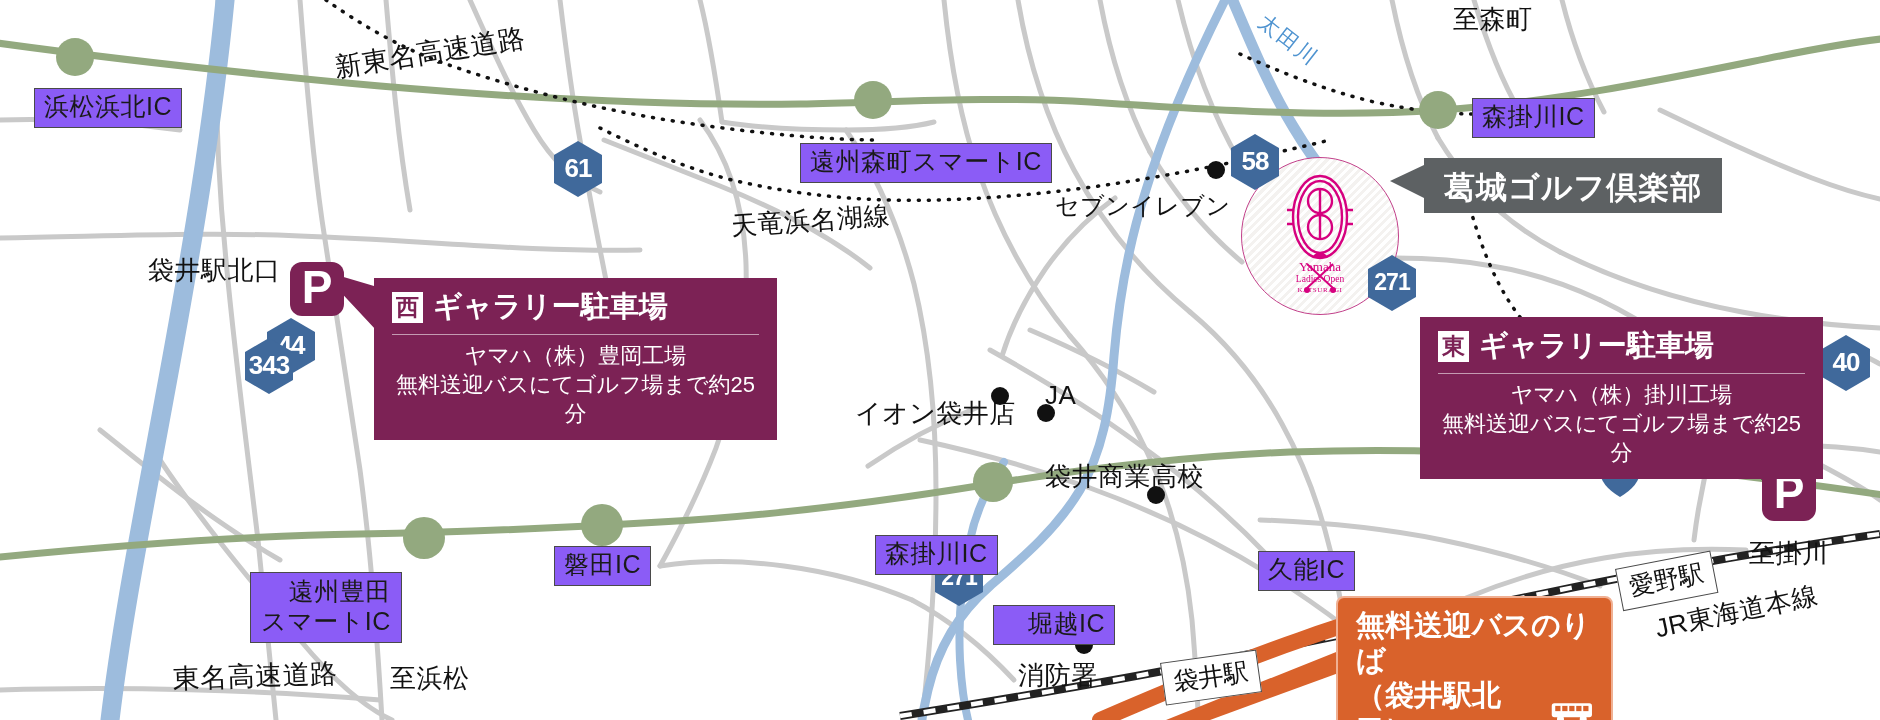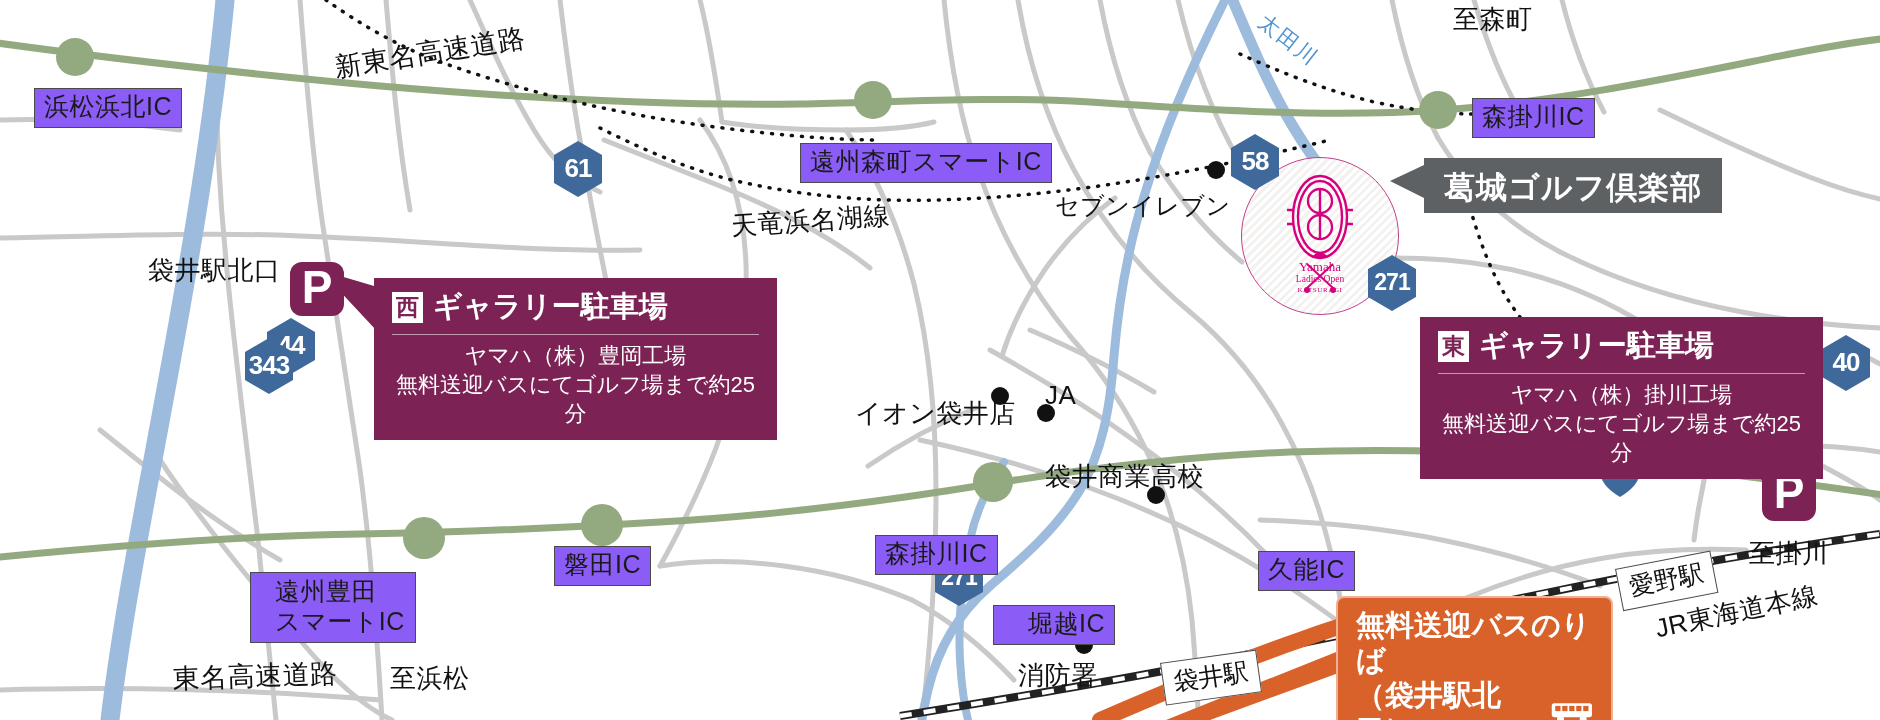--- a/index.html
+++ b/index.html
@@ -3,21 +3,21 @@
 <meta charset="utf-8">
 <style>
   html,body{margin:0;padding:0;background:#fff;}
   body{font-family:"Liberation Sans","DejaVu Sans",sans-serif;}
   #map{position:relative;width:1880px;height:720px;overflow:hidden;background:#ffffff;}
   #map svg.layer{position:absolute;left:0;top:0;width:1880px;height:720px;}
   .lbl{position:absolute;white-space:nowrap;}
   
   .icbox{background:#8b5cf6;border:1px solid #4a4a4a;color:#1a1a1a;font-size:25px;line-height:1.18;
          padding:3px 9px 5px 9px;letter-spacing:.5px;}
-  .icbox.two{text-align:left;padding:4px 10px 6px 24px;}
+  .icbox.two{text-align:right;padding:4px 10px 6px 10px;}
   
   .plain{color:#111;font-size:25px;letter-spacing:.5px;}
   .riverlabel{color:#4e93d0;font-size:21px;letter-spacing:2px;}
   .riverwhite{color:#ffffff;font-size:21px;letter-spacing:2px;}
   
   .poidot{position:absolute;width:18px;height:18px;border-radius:50%;background:#111;}
   
   .icnode{position:absolute;border-radius:50%;background:#93a97f;}
   
   .shield{position:absolute;width:52px;height:58px;}

